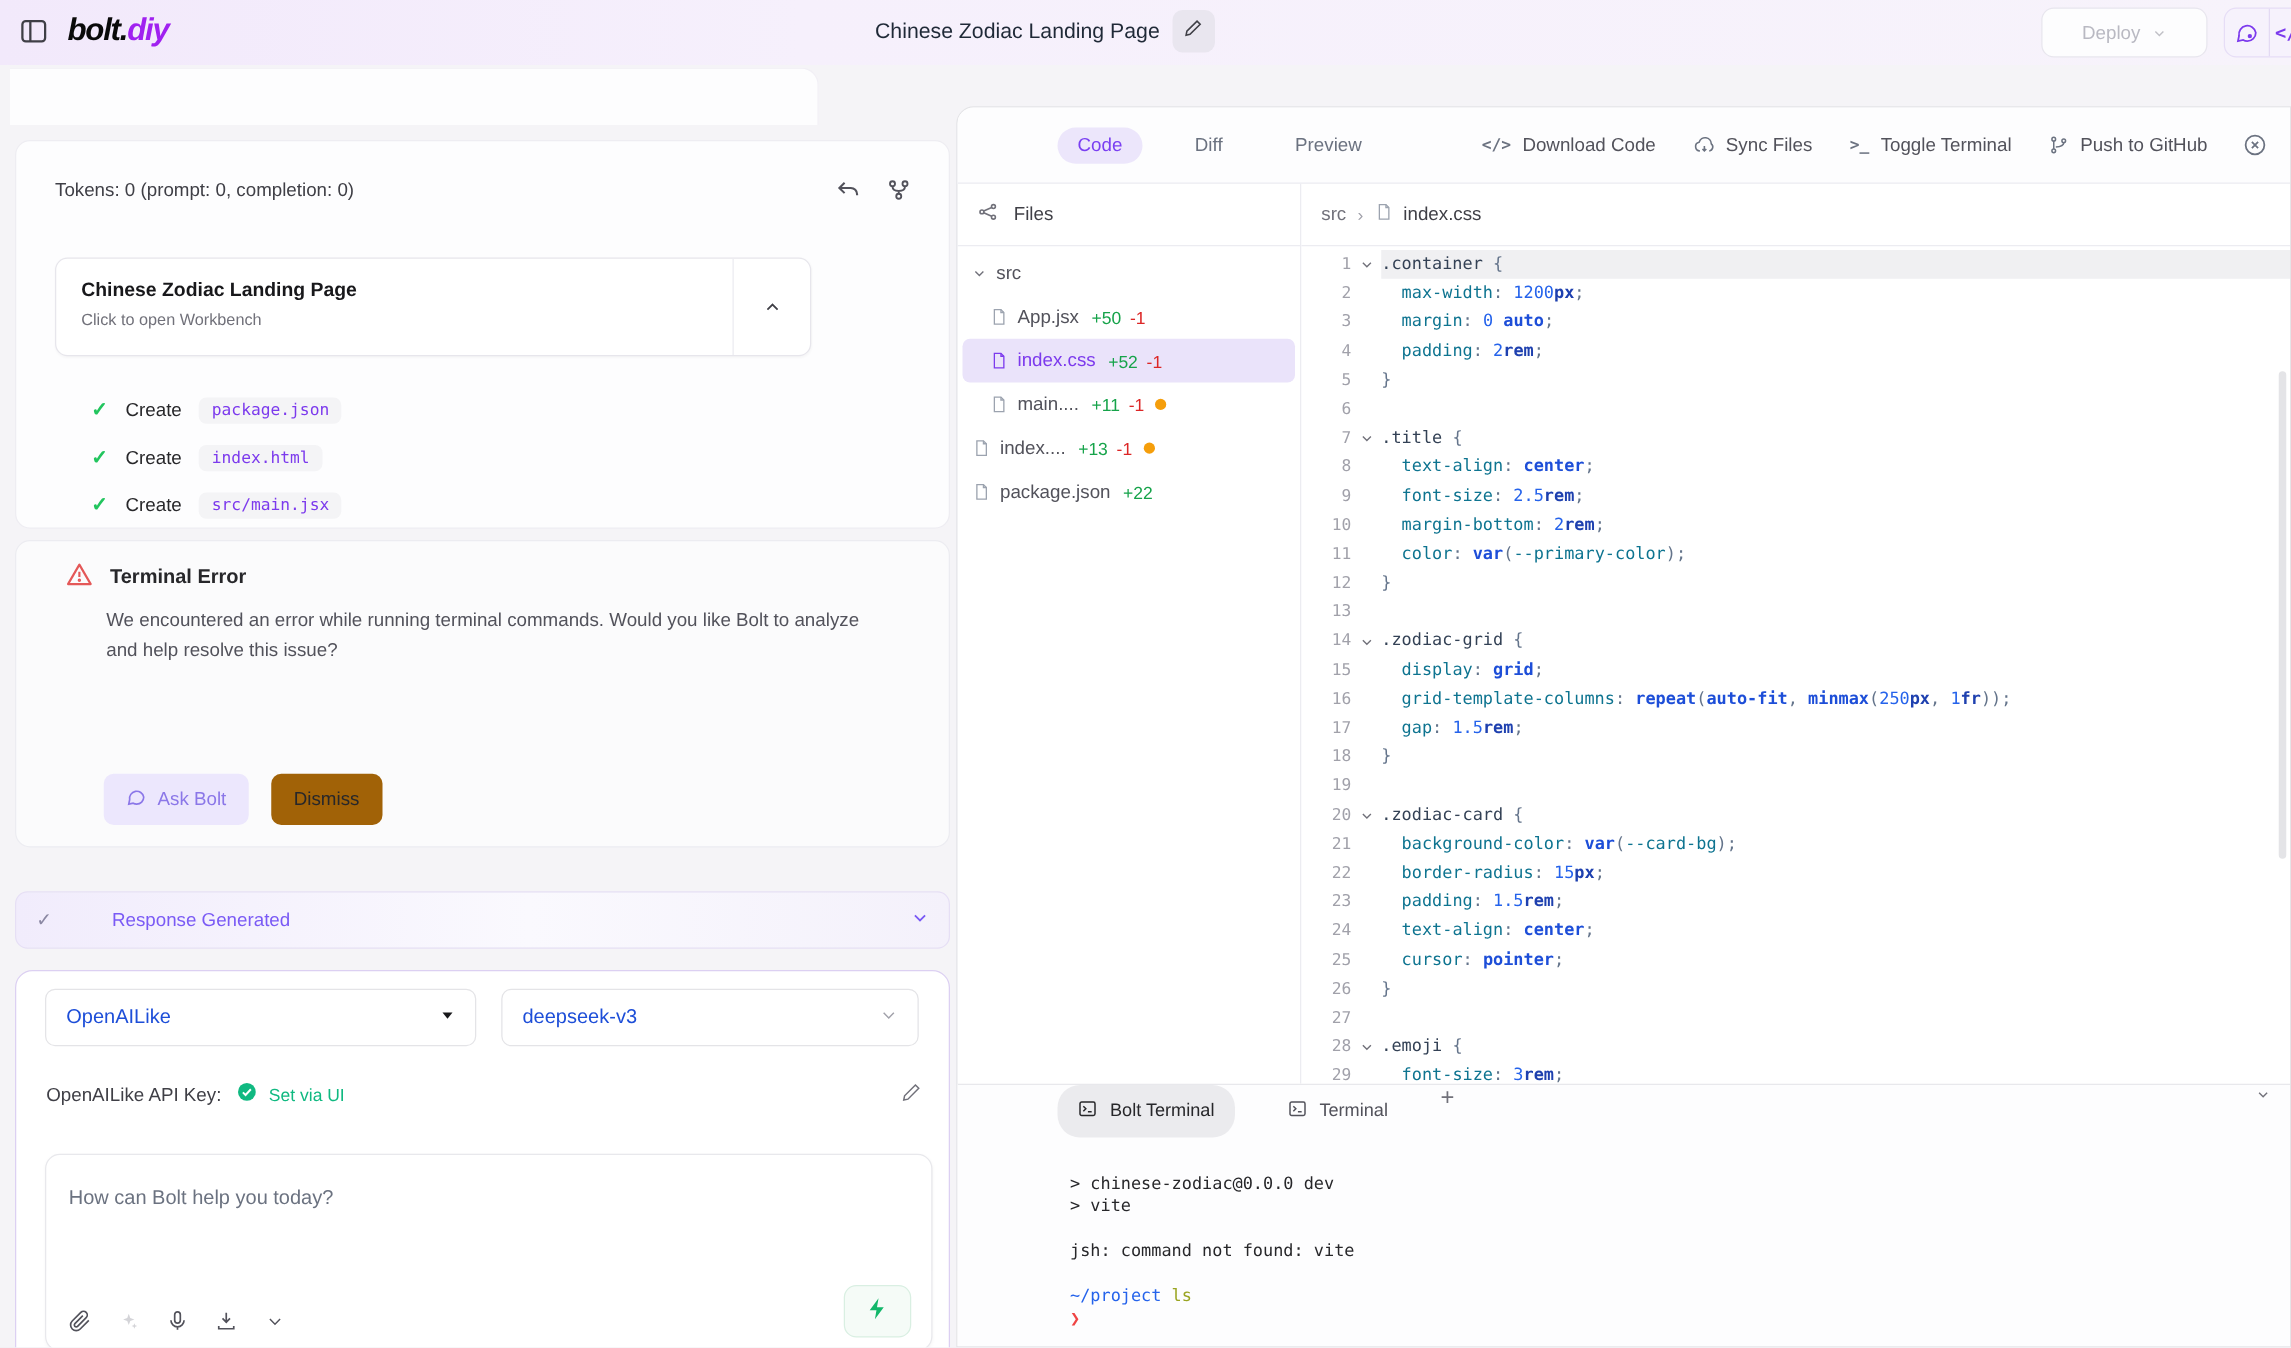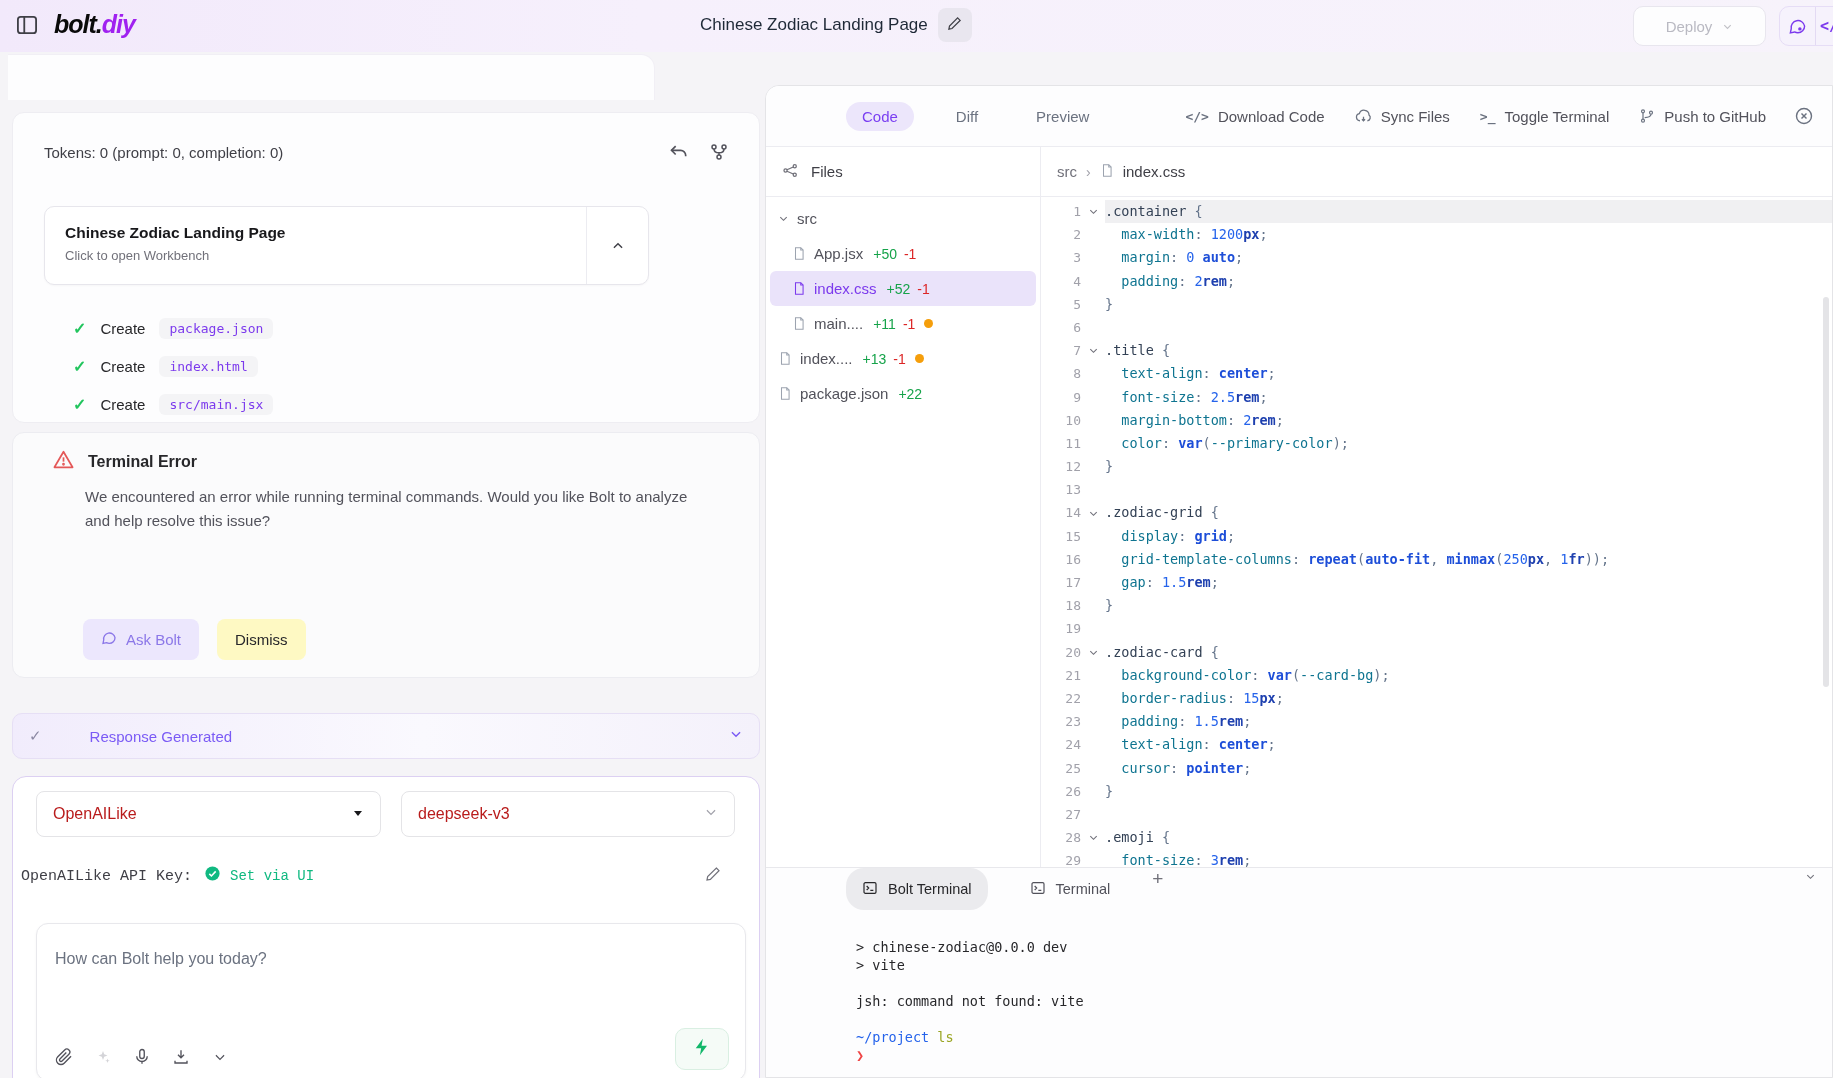--- a/index.html
+++ b/index.html
@@ -41,34 +41,34 @@
   .create-file{font-family:"DejaVu Sans Mono",monospace;font-size:13px;color:#7c3aed;background:#f4f4f6;border-radius:6px;padding:3px 10px;}
   
   #error-panel{position:absolute;left:12px;top:432px;width:748px;height:246px;background:#fbfbfc;border:1px solid #ececf1;border-radius:12px;}
   .err-head{position:absolute;left:40px;top:17px;display:flex;align-items:center;gap:14px;}
   .err-title{font-size:16px;font-weight:600;color:#27272a;}
   .err-msg{position:absolute;left:72px;top:52px;width:610px;font-size:15px;line-height:24px;color:#52525b;}
   .err-box{position:absolute;left:70px;top:125px;width:665px;height:38px;background:#e7e7ea;border-radius:6px;display:flex;align-items:center;padding:0 14px;font-size:13px;color:#3f3f46;}
   .err-btns{position:absolute;left:70px;top:186px;display:flex;gap:18px;}
   .btn{height:41px;border-radius:8px;display:flex;align-items:center;justify-content:center;font-size:15px;cursor:pointer;padding:0 18px;}
   .btn-askbolt{background:#ece7fd;color:#8b77e8;gap:9px;}
-  .btn-dismiss{background:#fef9c3;color:#27272a;}
+  .btn-dismiss{background:#a16207;color:#27272a;}
   
   #response-bar{position:absolute;left:12px;top:713px;width:748px;height:46px;border:1px solid #e6dff5;border-radius:10px;background:linear-gradient(90deg,#f1ecfc 0%,#faf9fe 55%,#f4f1fb 100%);display:flex;align-items:center;padding:0 16px;cursor:pointer;}
   .resp-check{color:#8b88a3;font-size:15px;margin-right:14px;}
   .resp-text{font-size:15px;color:#7a5af5;padding-left:34px;}
   .resp-chev{margin-left:auto;color:#7a5af5;}
   
   #model-panel{position:absolute;left:12px;top:776px;width:748px;height:310px;background:#fff;border:1px solid #dcd0f2;border-radius:14px 14px 0 0;}
-  .select{position:absolute;height:46px;border:1px solid #e4e4e7;border-radius:8px;background:#fff;display:flex;align-items:center;padding:0 16px;font-size:16px;color:#b91c1c;cursor:pointer;}
+  .select{position:absolute;height:46px;border:1px solid #e4e4e7;border-radius:8px;background:#fff;display:flex;align-items:center;padding:0 16px;font-size:16px;color:#1d4ed8;cursor:pointer;}
   #provider-select{left:23px;top:14px;width:345px;}
   #model-select{left:388px;top:14px;width:334px;}
   .select .chev{margin-left:auto;color:#18181b;}
   .select .chev.light{color:#a1a1aa;}
-  #apikey-row{position:absolute;left:8px;top:88px;width:700px;display:flex;align-items:center;font-family:Liberation Mono, monospace;}
+  #apikey-row{position:absolute;left:24px;top:88px;width:700px;display:flex;align-items:center;}
   .apikey-label{font-size:15px;color:#3f3f46;margin-right:12px;}
   .apikey-status{font-size:14px;color:#10b981;margin-left:9px;}
   .apikey-edit{margin-left:auto;color:#71717a;cursor:pointer;}
   #prompt-box{position:absolute;left:23px;top:146px;width:710px;height:158px;border:1px solid #e8e8ec;border-radius:12px;background:#fff;box-shadow:0 1px 3px rgba(0,0,0,.04);}
   #prompt-input{position:absolute;left:0;top:0;width:100%;height:100px;border:none;outline:none;resize:none;padding:26px 18px 0 18px;font-family:"Liberation Sans",sans-serif;font-size:16px;color:#27272a;background:transparent;}
   #prompt-input::placeholder{color:#6b7280;}
   .prompt-icons{position:absolute;left:16px;bottom:12px;display:flex;align-items:center;gap:17px;color:#52525b;}
   .prompt-icons .ic{width:22px;height:22px;display:flex;align-items:center;justify-content:center;cursor:pointer;}
   .ic.faded{color:#d4d4d8;}
   #send-btn{position:absolute;right:16px;bottom:10px;width:54px;height:42px;border:1px solid #d9efe2;border-radius:10px;background:#f5fbf7;display:flex;align-items:center;justify-content:center;cursor:pointer;}

